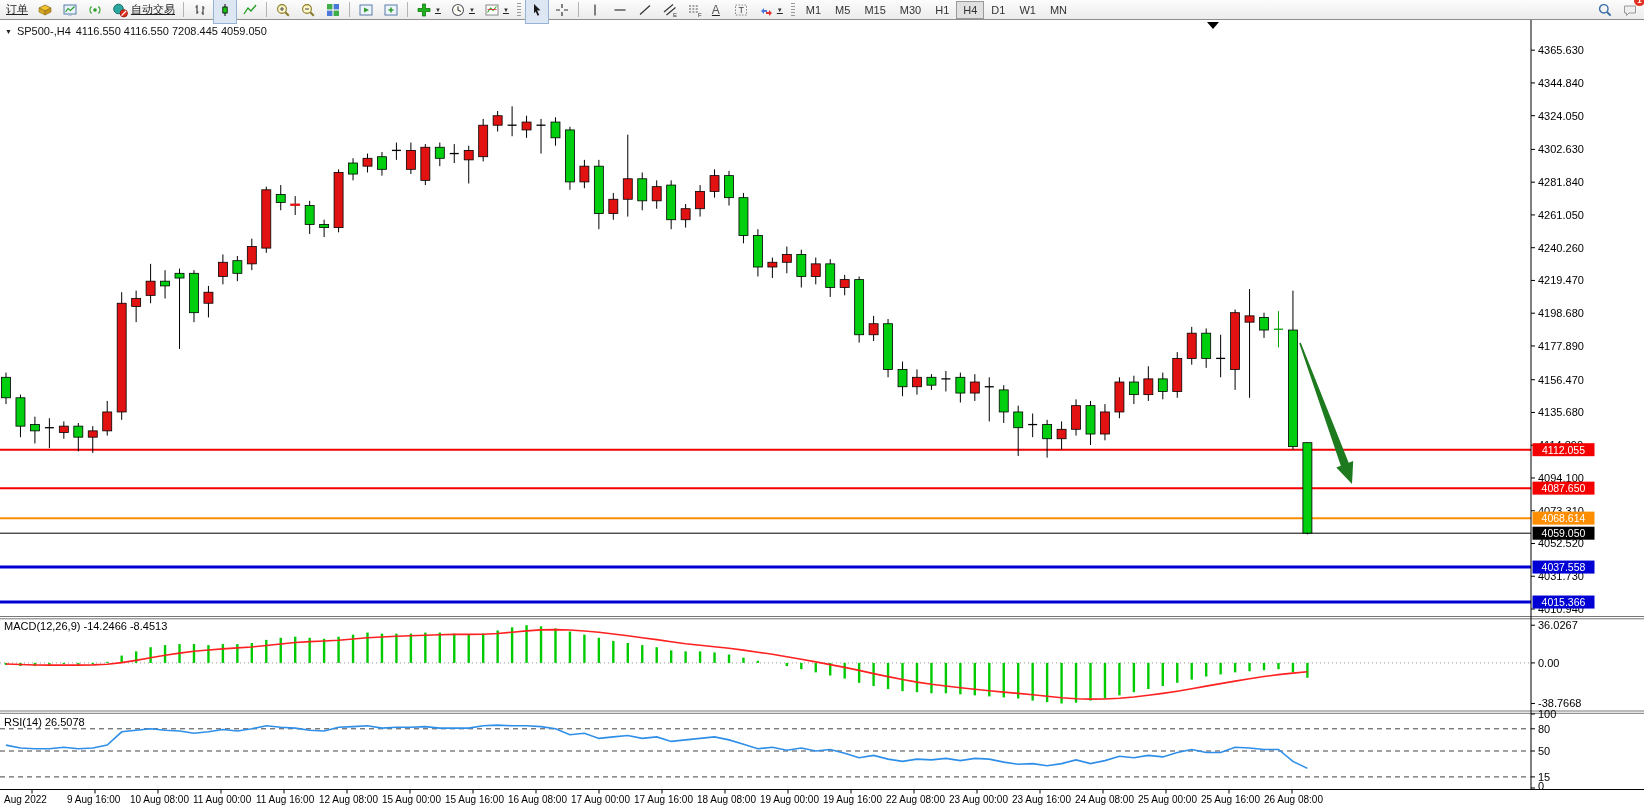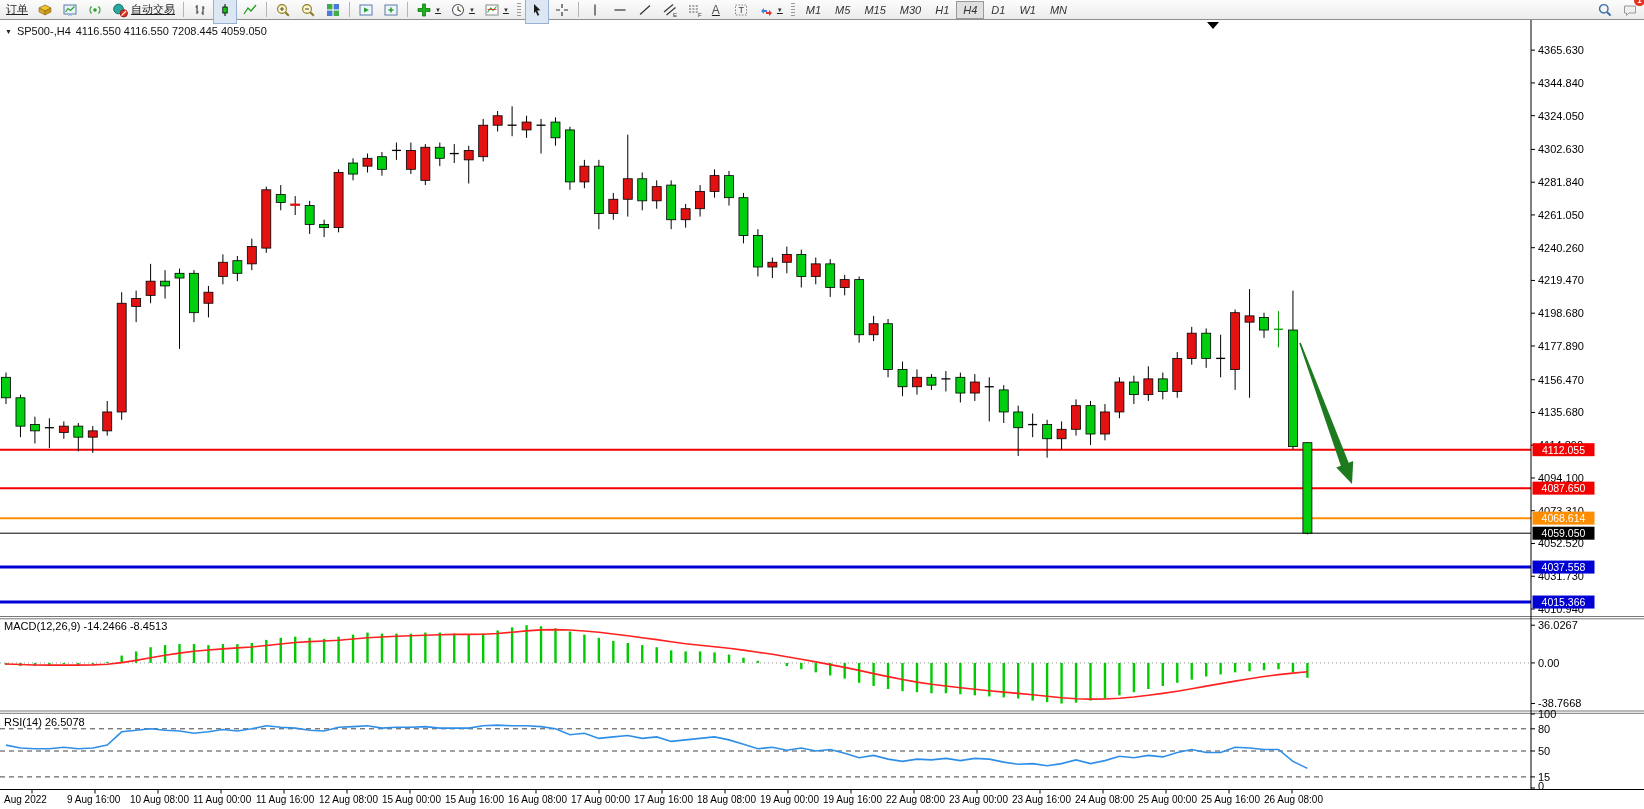--- a/index.html
+++ b/index.html
@@ -209,21 +209,21 @@
     </div>
     <div class="tb">
       <svg width="16" height="16" viewBox="0 0 16 16">
         <path d="M3 9 l3 -3 l0 2 l3 0 l0 2 l-3 0 l0 2 Z" fill="#4a79d9"></path>
         <path d="M13 7 l-3 3 l0 -2 l-3 0 l0 -2 l3 0 l0 -2 Z" fill="#d33" transform="translate(1,4)"></path>
       </svg>
       <span class="caret">▼</span>
     </div>
 
     <div class="handle"></div>
-    <div id="tf-group" style="display:flex;align-items:center;font-style:italic;">
+    <div id="tf-group" style="display:flex;align-items:center;">
         <div class="tf-btn">M1</div>
         <div class="tf-btn">M5</div>
         <div class="tf-btn">M15</div>
         <div class="tf-btn">M30</div>
         <div class="tf-btn">H1</div>
         <div class="tf-btn active">H4</div>
         <div class="tf-btn">D1</div>
         <div class="tf-btn">W1</div>
         <div class="tf-btn">MN</div>
       </div>

